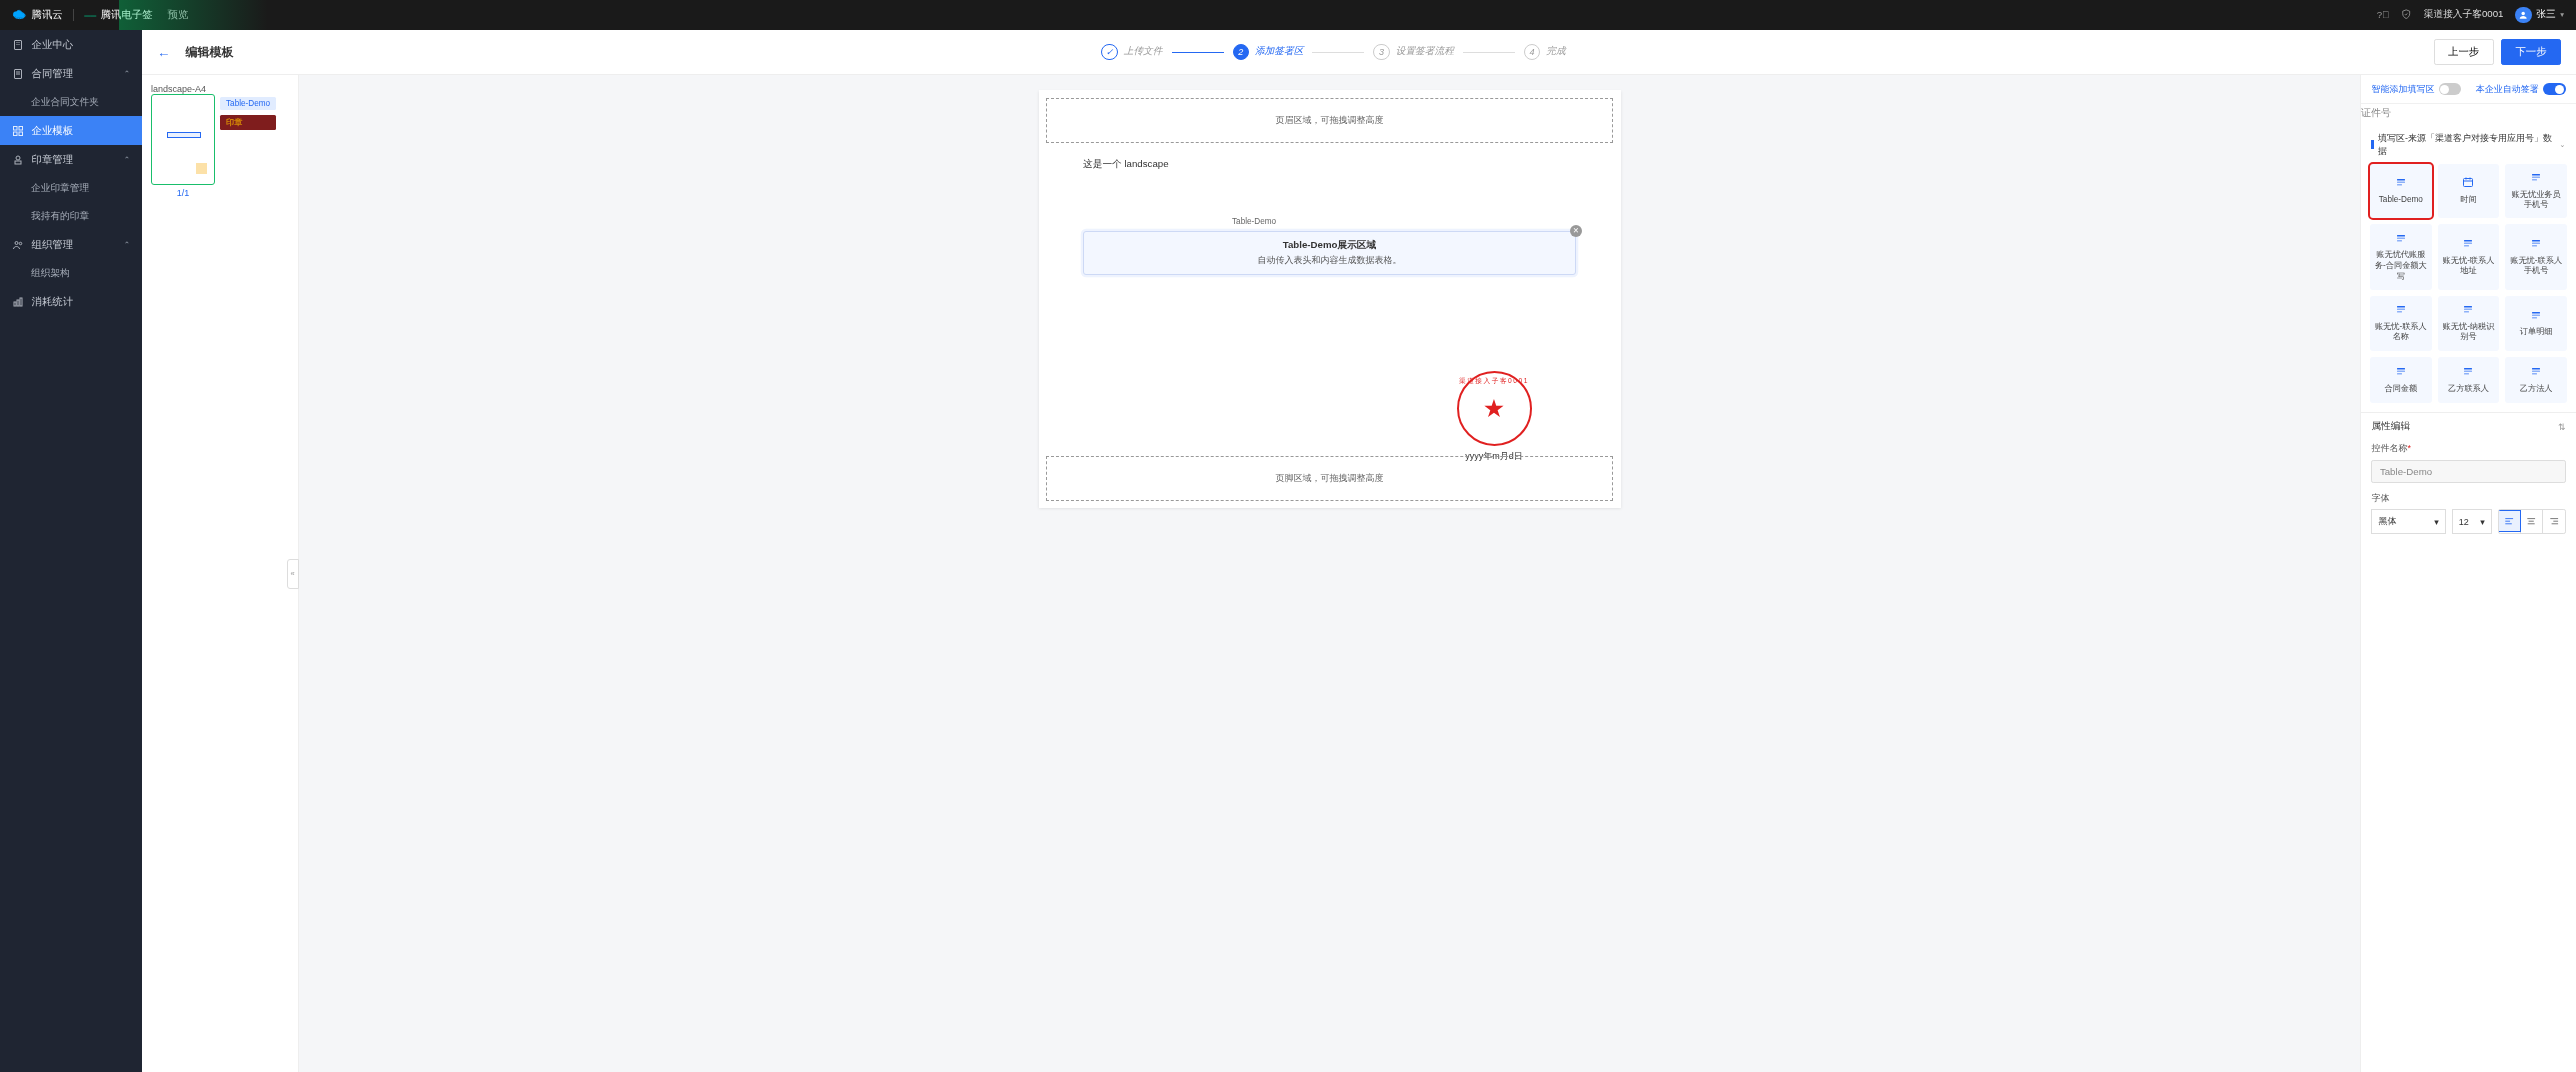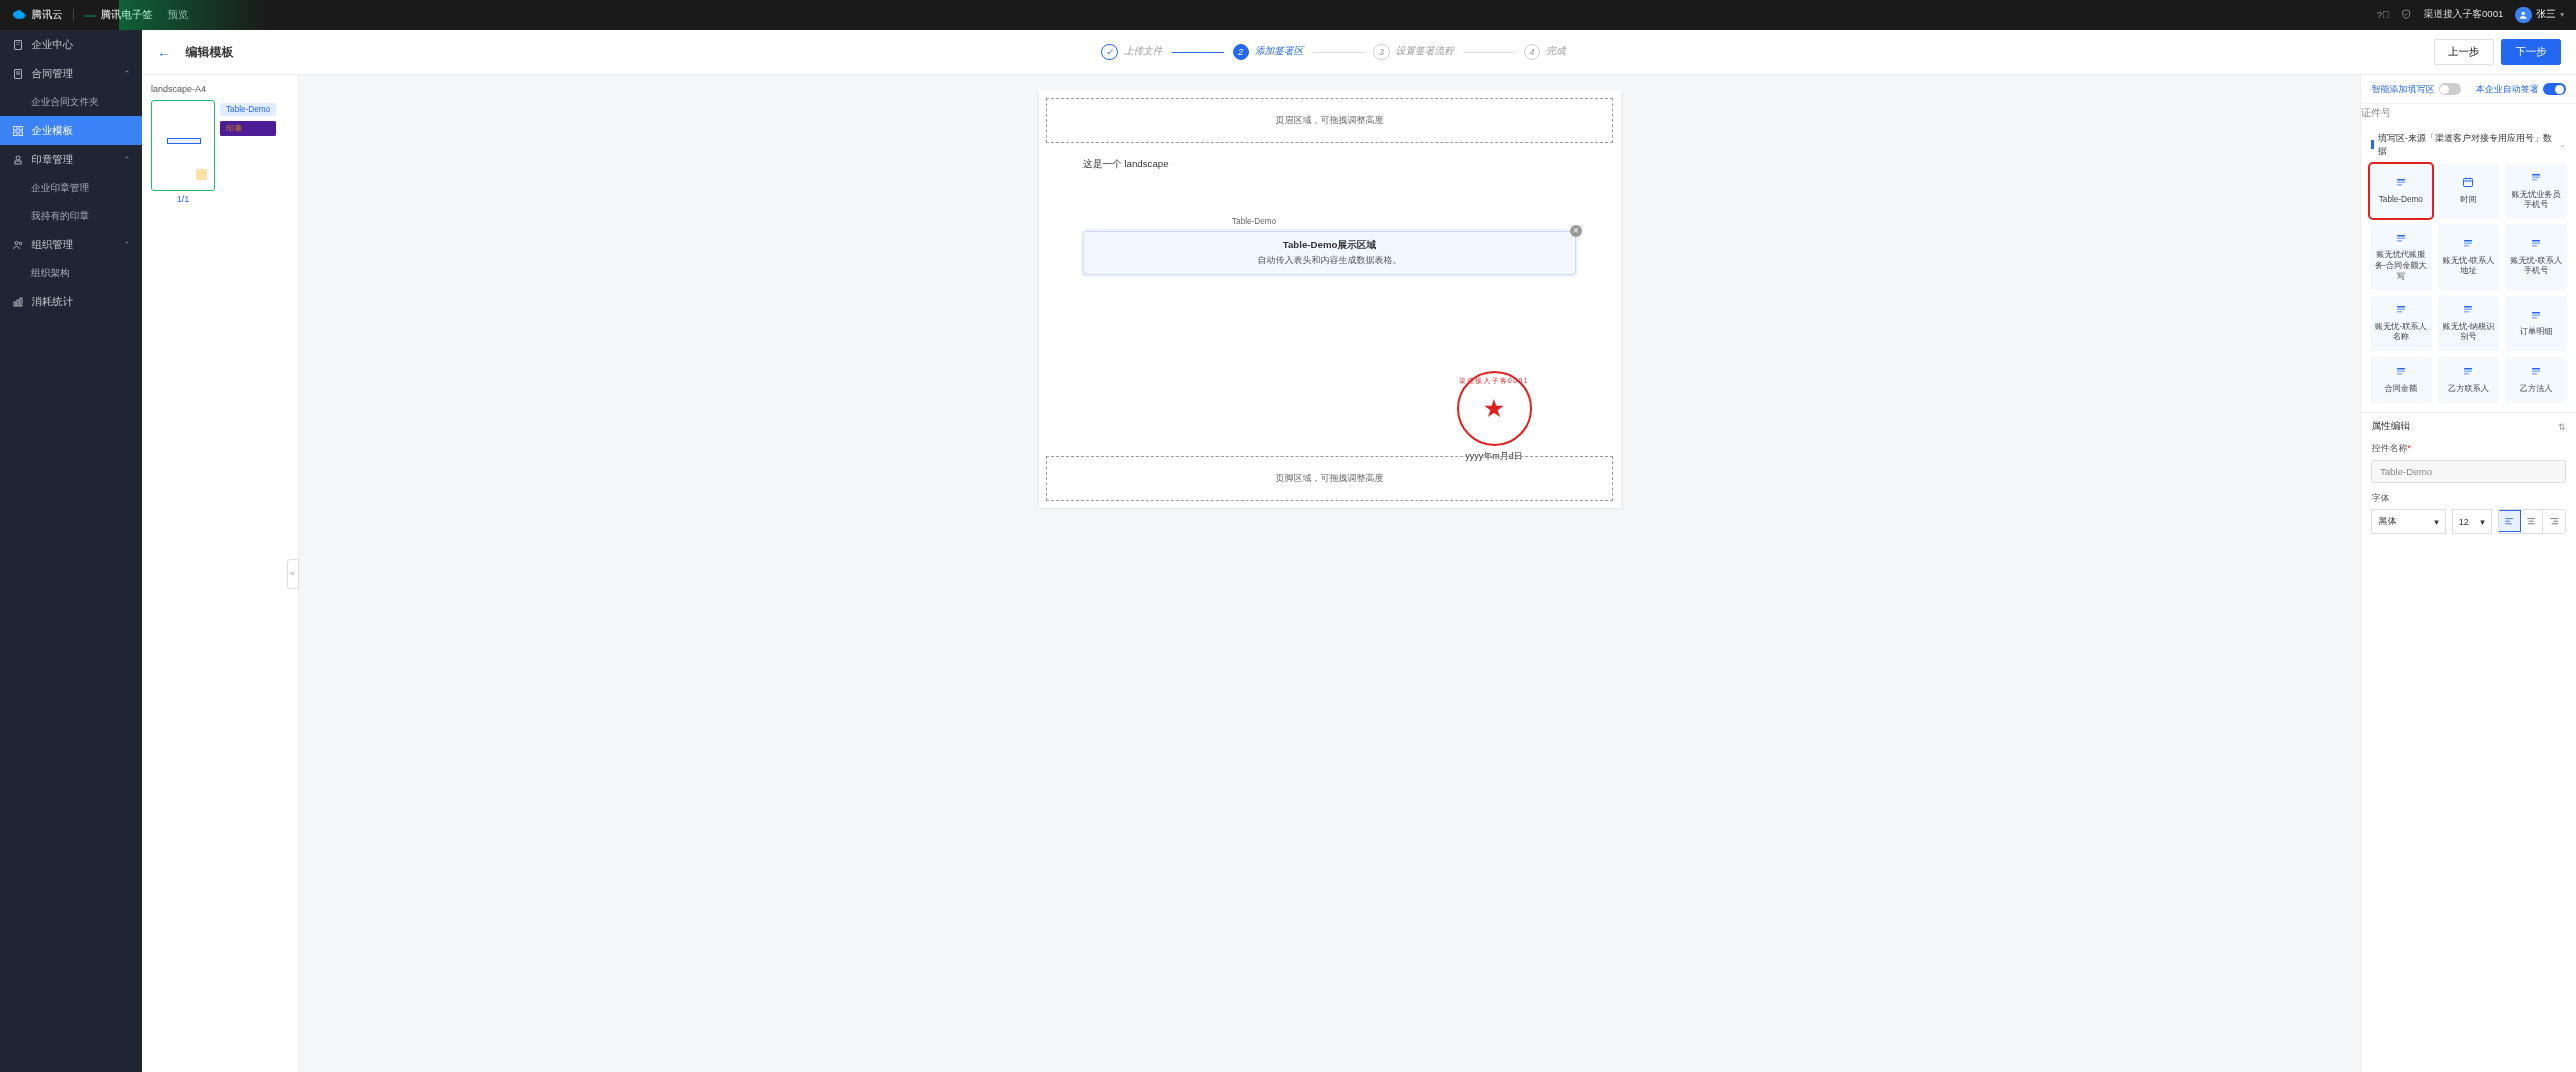--- a/index.html
+++ b/index.html
@@ -55,30 +55,30 @@
 .step-line.active { background: #2468f2; }
 .header-actions { display: flex; gap: 7.5px; }
 .btn { padding: 5.2px 13.4px; border-radius: 2.2px; font-size: 10.4px; cursor: pointer; border: 0.7px solid #ddd; background: #fff; }
 .btn.primary { background: #2468f2; border-color: #2468f2; color: #fff; }
 
 
 .body-row { flex: 1; display: flex; min-height: 0; }
 
 
 .thumb-panel { width: 157px; border-right: 0.7px solid #eee; padding: 9px; position: relative; }
-.thumb-panel .doc-name { font-size: 9px; color: #555; margin-bottom: 6px; }
+.thumb-panel .doc-name { font-size: 9px; color: #555; }
 .thumb-wrap { position: relative; }
 .thumb { width: 64px; height: 91px; border: 1.5px solid #19be6b; border-radius: 3px; background: #fff; position: relative; }
 .thumb .th-field { position: absolute; left: 15px; top: 37px; width: 34px; height: 6px; border: 0.7px solid #2468f2; background: #eaf1fe; }
 .thumb .th-seal { position: absolute; right: 7.5px; bottom: 10.4px; width: 10.4px; height: 10.4px; background: #fce1a8; }
 .thumb-panel .page-num { width: 64px; text-align: center; font-size: 9px; color: #2468f2; margin-top: 3px; }
 .thumb-tags { position: absolute; left: 69px; top: 3px; display: flex; flex-direction: column; gap: 4.5px; }
 .thumb-tag { font-size: 8.2px; padding: 2.2px 6px; border-radius: 1.5px; }
 .thumb-tag.blue { background: #e1ecff; color: #2468f2; }
-.thumb-tag.orange { background: #4c1d95; color: #d48806; }
+.thumb-tag.orange { background: #7f1d1d; color: #d48806; font-weight: bold; }
 .collapse-handle { position: absolute; right: -0.7px; top: 50%; transform: translateY(-50%); width: 12px; height: 30px; border: 0.7px solid #ddd; border-radius: 3px 0 0 3px; background: #fff; display: flex; align-items: center; justify-content: center; color: #999; cursor: pointer; font-size: 7.5px; }
 
 
 .canvas-wrap { flex: 1; background: #f5f6f8; overflow: auto; padding: 15px 0; display: flex; justify-content: center; align-items: flex-start; }
 .page { width: 582px; background: #fff; box-shadow: 0 0.7px 3px rgba(0,0,0,.1); position: relative; padding: 7.5px; min-height: 418px; }
 .drop-zone { border: 0.7px dashed #999; text-align: center; font-size: 9px; color: #666; padding: 15px; }
 .page-content { padding: 15px 37px; font-size: 9.7px; }
 .table-widget { margin: 60px 0 0 0; position: relative; }
 .table-widget .tw-label { position: absolute; left: 149px; top: -13.4px; font-size: 8.2px; color: #666; }
 .table-widget .tw-close { position: absolute; right: -6px; top: -6px; width: 12px; height: 12px; border-radius: 50%; background: #999; color: #fff; display: flex; align-items: center; justify-content: center; font-size: 7.5px; cursor: pointer; }

